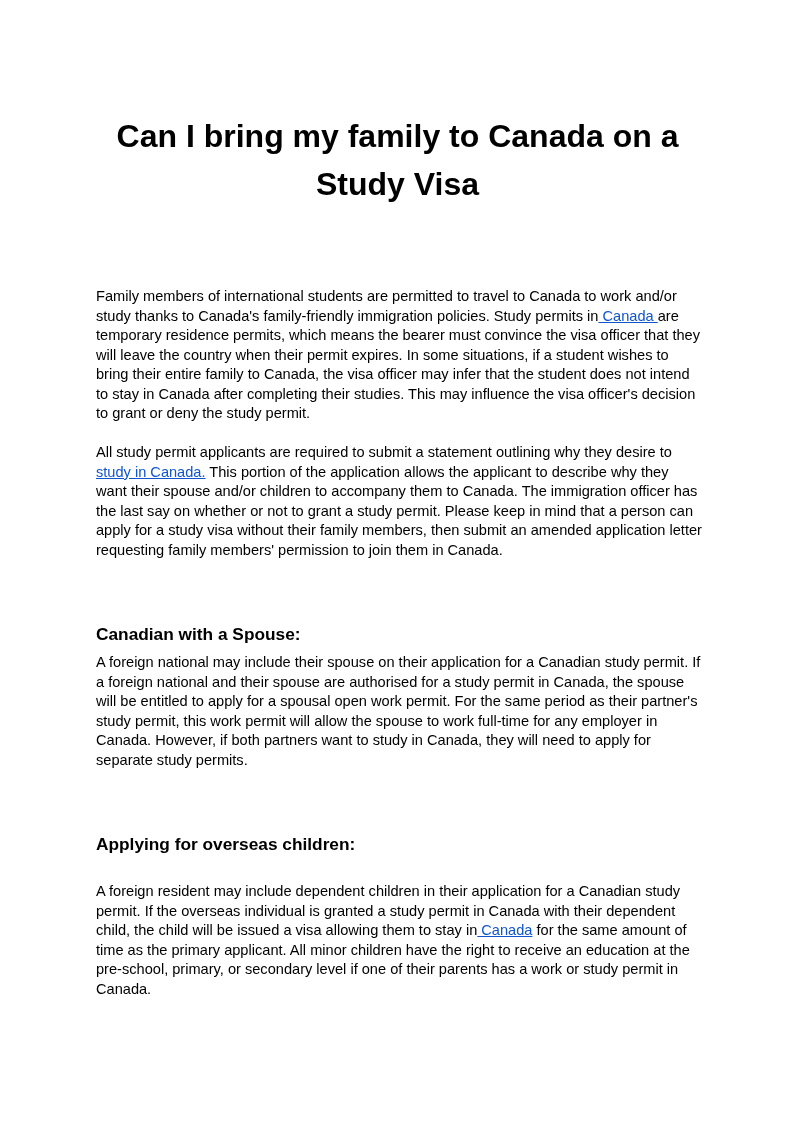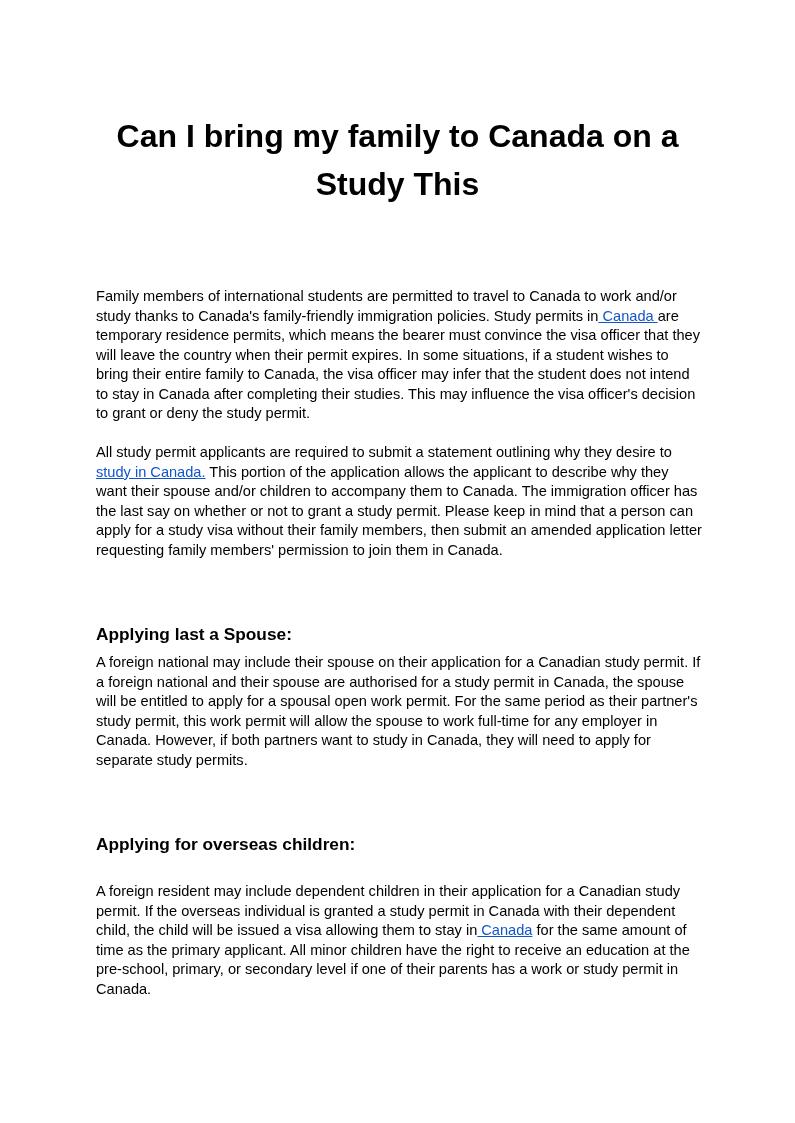--- a/index.html
+++ b/index.html
@@ -9,25 +9,25 @@
       text-align: center; font-weight: bold; font-size: 32px; line-height: 48px; margin: 0; }
     .p { position: absolute; left: 96px; width: 606px; font-size: 14.6px;
       line-height: 19.5px; margin: 0; }
     .h2 { position: absolute; left: 96px; font-weight: bold; font-size: 17.3px;
       line-height: 22px; margin: 0; }
     a { color: #1155cc; text-decoration: underline; margin-top: 16px; }
   </style>
 </head>
 <body>
 
-<h1 class="title">Can I bring my family to Canada on a Study This</h1>
+<h1 class="title">Can I bring my family to Canada on a Study Visa</h1>
 
 <p class="p" style="top:287px;"><span>Family members of international students are permitted to travel to Canada to work and/or study thanks to Canada's family-friendly immigration policies. Study permits in</span><a href="#"> Canada </a><span>are temporary residence permits, which means the bearer must convince the visa officer that they will leave the country when their permit expires. In some situations, if a student wishes to bring their entire family to Canada, the visa officer may infer that the student does not intend to stay in Canada after completing their studies. This may influence the visa officer's decision to grant or deny the study permit.</span></p>
 
 <p class="p" style="top:443px;"><span>All study permit applicants are required to submit a statement outlining why they desire to </span><a href="#">study in Canada.</a><span> This portion of the application allows the applicant to describe why they want their spouse and/or children to accompany them to Canada. The immigration officer has the last say on whether or not to grant a study permit. Please keep in mind that a person can apply for a study visa without their family members, then submit an amended application letter requesting family members' permission to join them in Canada.</span></p>
 
-<h2 class="h2" style="top:623px;">Applying last a Spouse:</h2>
+<h2 class="h2" style="top:623px;">Canadian with a Spouse:</h2>
 
 <p class="p" style="top:653px;">A foreign national may include their spouse on their application for a Canadian study permit. If a foreign national and their spouse are authorised for a study permit in Canada, the spouse will be entitled to apply for a spousal open work permit. For the same period as their partner's study permit, this work permit will allow the spouse to work full-time for any employer in Canada. However, if both partners want to study in Canada, they will need to apply for separate study permits.</p>
 
 <h2 class="h2" style="top:833px;">Applying for overseas children:</h2>
 
 <p class="p" style="top:882px;"><span>A foreign resident may include dependent children in their application for a Canadian study permit. If the overseas individual is granted a study permit in Canada with their dependent child, the child will be issued a visa allowing them to stay in</span><a href="#"> Canada</a><span> for the same amount of time as the primary applicant. All minor children have the right to receive an education at the pre-school, primary, or secondary level if one of their parents has a work or study permit in Canada.</span></p>
 
 </body></html>

